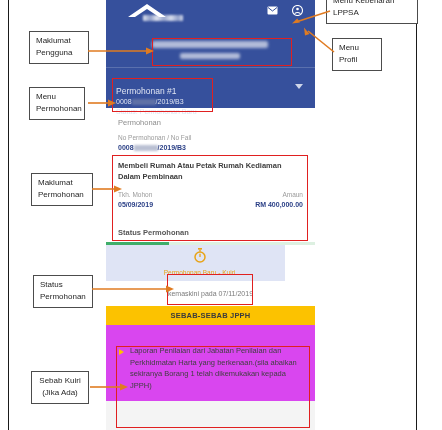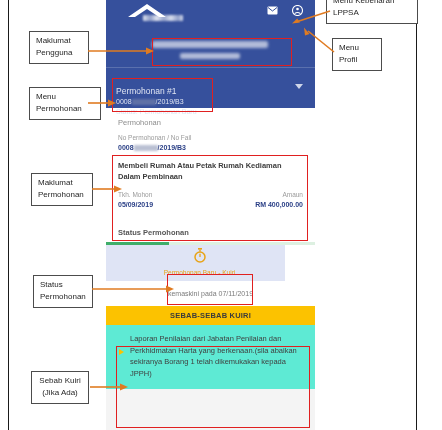--- a/index.html
+++ b/index.html
@@ -171,22 +171,22 @@
   }
 
   .kuiri-head {
     background: #fcc200;
     text-align: center;
     font-size: 7.5px; font-weight: bold; color: #3b3b3b;
     letter-spacing: .2px;
     padding: 5px 0 5px 0;
   }
   .kuiri-body {
-    background: #5eead4;
-    padding: 8px 12px 10px 24px;
+    background: #d946ef;
+    padding: 20px 12px 10px 24px;
     position: relative;
   }
   .kuiri-bullet {
     position: absolute; left: 13px; top: 24px;
     width: 0; height: 0;
     border-top: 3.5px solid transparent;
     border-bottom: 3.5px solid transparent;
     border-left: 5px solid #fcc200;
   }
   .kuiri-text {
@@ -301,41 +301,41 @@
             </svg>
           </div>
           <div class="s-tx">Permohonan Baru - Kuiri</div>
         </div>
         <div class="step-next"></div>
       </div>
       <div class="updated">kemaskini pada 07/11/2019</div>
     </div>
 
     <div>
-      <div class="kuiri-head">SEBAB-SEBAB KUIRI</div>
+      <div class="kuiri-head">SEBAB-SEBAB JPPH</div>
       <div class="kuiri-body">
         <div class="kuiri-bullet"></div>
         <div class="kuiri-text">Laporan Penilaian dari Jabatan Penilaian dan Perkhidmatan Harta yang berkenaan.(sila abaikan sekiranya Borang 1 telah dikemukakan kepada JPPH)</div>
       </div>
     </div>
 
   </div>
 
   <div class="redbox" style="left:152px; top:38px;  width:140px; height:28px;"></div>
   <div class="redbox" style="left:112px; top:78px;  width:101px; height:34px;"></div>
   <div class="redbox" style="left:112px; top:155px; width:196px; height:86px;"></div>
   <div class="redbox" style="left:167px; top:274px; width:86px; height:31px;"></div>
   <div class="redbox" style="left:116px; top:346px; width:194px; height:82px;"></div>
 
   <div class="note" style="left:326px; top:-9px;  width:92px;">Menu Kebenaran
 LPPSA</div>
   <div class="note" style="left:332px; top:38px;  width:50px;">Menu Profil</div>
   <div class="note" style="left:29px;  top:31px;  width:60px;">Maklumat
 Pengguna</div>
-  <div class="note" style="left:29px;  top:87px;  width:72px;">Menu
+  <div class="note" style="left:29px;  top:87px;  width:56px;">Menu
 Permohonan</div>
   <div class="note" style="left:31px;  top:173px; width:62px;">Maklumat
 Permohonan</div>
   <div class="note" style="left:33px;  top:275px; width:60px;">Status
 Permohonan</div>
   <div class="note" style="left:31px;  top:371px; width:58px;text-align:center;">Sebab Kuiri
 (Jika Ada)</div>
 
   <div class="arrow" style="left:286px; top:8px;">
     <svg width="48" height="16" viewBox="0 0 48 16">

